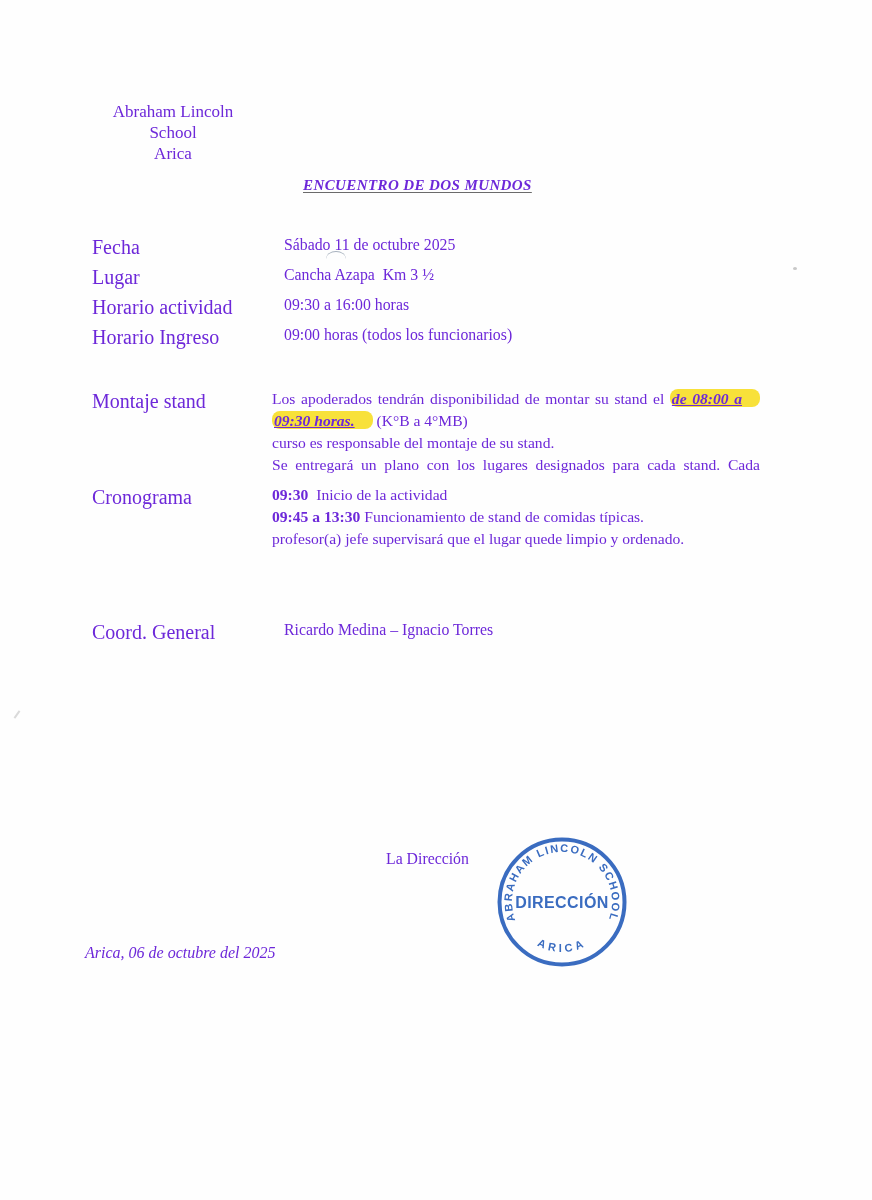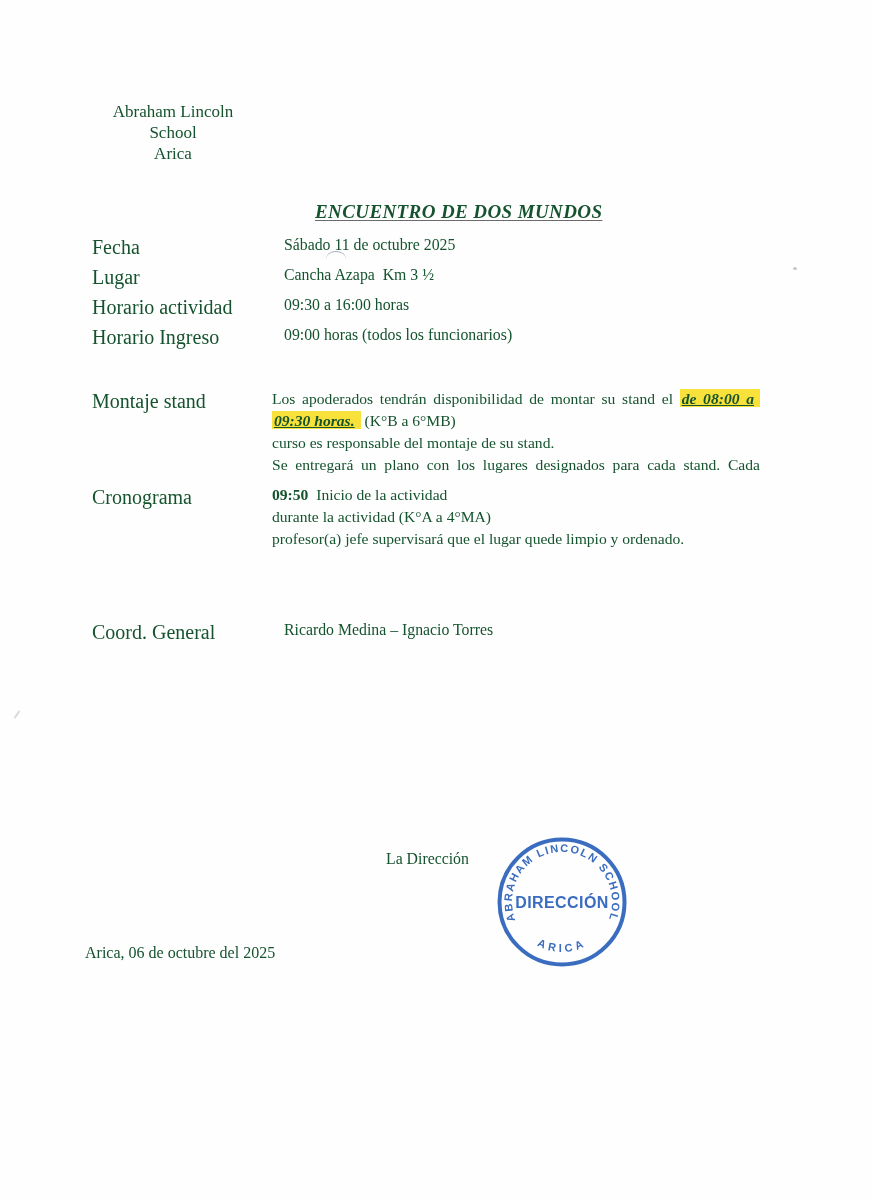--- a/index.html
+++ b/index.html
@@ -2,55 +2,55 @@
 <html><head>
 <meta charset="utf-8">
 <style>
   html, body { margin: 0; padding: 0; background: #ffffff; }
   .page {
     position: relative;
     width: 872px;
     height: 1200px;
     background: #fefefe;
     font-family: "Liberation Serif", serif;
-    color: #14532d;
+    color: #6d28d9;
     overflow: hidden;
   }
   .abs { position: absolute; }
   .pre { white-space: pre-wrap; }
 
   .school-name { left: 88px; top: 101px; width: 170px; font-size: 17px; line-height: 21px; text-align: center; }
   .doc-title {
-    left: 315px; top: 177px;
-    font-size: 19px; font-weight: bold; font-style: italic;
+    left: 303px; top: 177px;
+    font-size: 15px; font-weight: bold; font-style: italic;
     letter-spacing: 0.4px;
     text-decoration: underline;
     text-decoration-color: #6b6b6b;
     text-underline-offset: 2px;
-    margin-top: 24px;
   }
 
   .label { left: 92px; font-size: 20px; }
   .value { left: 284px; font-size: 15.8px; }
 
   .para {
     left: 272px; width: 488px;
     font-size: 15.6px; line-height: 22px;
   }
   .line { min-height: 22px; }
   .jline { text-align: justify; text-align-last: justify; }
   .hl {
     font-weight: bold; font-style: italic;
     text-decoration: underline;
-    padding: 1px 6px 0 2px;
+    padding: 1px 18px 0 2px;
+    border-radius: 8px;
   }
   .b { font-weight: bold; }
 
   .signature { left: 386px; top: 850px; font-size: 15.8px; }
-  .footer-date { left: 85px; top: 944px; font-size: 16px; }
+  .footer-date { left: 85px; top: 944px; font-size: 16px; font-style: italic; }
 
   .stamp { left: 496px; top: 836px; width: 132px; height: 132px; }
   .stamp text {
     font-family: "Liberation Sans", sans-serif;
     font-weight: bold;
   }
   .stamp .ring-text { font-size: 11px; letter-spacing: 1.6px; }
   .stamp .bottom-text { font-size: 11px; letter-spacing: 3.5px; }
   .stamp .center-text { font-size: 16px; letter-spacing: 0.4px; }
 
@@ -84,29 +84,29 @@
 
   <div class="abs label" style="top:296px">Horario actividad</div>
   <div class="abs value pre" style="top:296px">09:30 a 16:00 horas</div>
 
   <div class="abs label" style="top:326px">Horario Ingreso</div>
   <div class="abs value pre" style="top:326px">09:00 horas (todos los funcionarios)</div>
 
   <div class="abs label" style="top:390px">Montaje stand</div>
   <div class="abs para" style="top:388px">
     <div class="line jline"><span>Los apoderados tendrán disponibilidad de montar su stand el </span><span class="hl" style="background:#f8e13a">de 08:00 a</span></div>
-    <div class="line pre"><span class="hl" style="background:#f8e13a">09:30 horas.</span><span> (K°B a 6°MB)</span></div>
+    <div class="line pre"><span class="hl" style="background:#f8e13a">09:30 horas.</span><span> (K°B a 4°MB)</span></div>
     <div class="line">curso es responsable del montaje de su stand.</div>
     <div class="line jline">Se entregará un plano con los lugares designados para cada stand. Cada</div>
   </div>
 
   <div class="abs label" style="top:486px">Cronograma</div>
   <div class="abs para" style="top:484px">
-    <div class="line pre"><span class="b">09:50</span><span>  Inicio de la actividad</span></div>
-    <div class="line">durante la actividad (K°A a 4°MA)</div>
+    <div class="line pre"><span class="b">09:30</span><span>  Inicio de la actividad</span></div>
+    <div class="line pre"><span class="b">09:45 a 13:30</span><span> Funcionamiento de stand de comidas típicas.</span></div>
     <div class="line">profesor(a) jefe supervisará que el lugar quede limpio y ordenado.</div>
   </div>
 
   <div class="abs label" style="top:621px">Coord. General</div>
   <div class="abs value" style="top:621px">Ricardo Medina – Ignacio Torres</div>
 
   <div class="abs signature">La Dirección</div>
 
   <svg class="abs stamp" viewBox="0 0 132 132">
     <circle cx="66" cy="66" r="62.5" fill="none" stroke="#3a6cc0" stroke-width="4"></circle>

